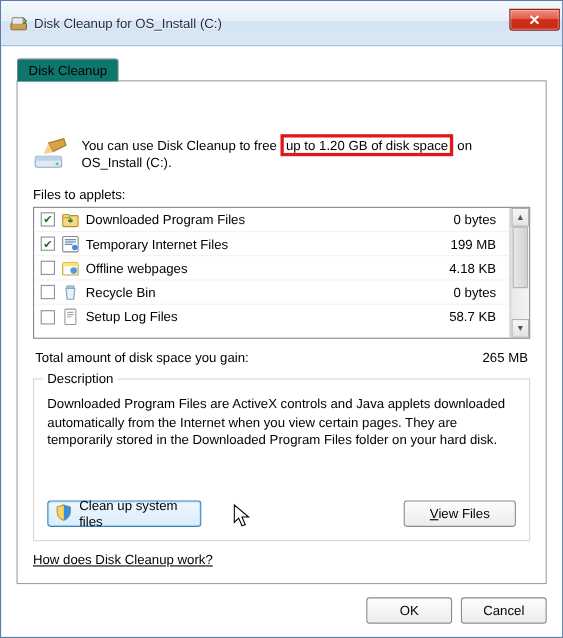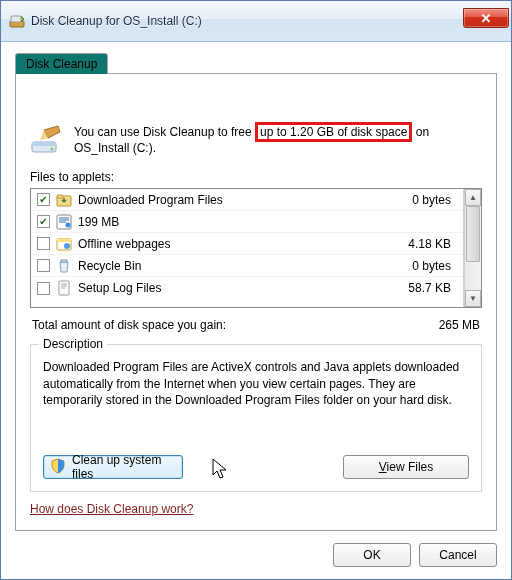--- a/index.html
+++ b/index.html
@@ -178,39 +178,39 @@
     line-height: 1.35;
     min-height: 86px;
   }
   .group-buttons {
     display: flex;
     justify-content: space-between;
     margin-top: 10px;
   }
   .btn {
     height: 24px;
-    width: 126px;
+    width: 102px;
     border: 1px solid #8a8a8a;
     border-radius: 3px;
     background: linear-gradient(to bottom, #fdfdfd, #ececec);
     display: inline-flex;
     align-items: center;
     justify-content: center;
     gap: 6px;
     font-size: 12px;
     padding: 0 6px;
   }
   .btn.hover {
     border-color: #3c7fb1;
     background: linear-gradient(to bottom, #eef7fe, #d9eefc);
     box-shadow: inset 0 0 0 1px #bfe4fa;
     width: 140px;
   }
   .link {
-    color: #7f1d1d;
+    color: #000000;
     text-decoration: underline;
     cursor: pointer;
   }
   .dialog-buttons {
     display: flex;
     justify-content: flex-end;
     gap: 8px;
     margin-top: 12px;
   }
   .dialog-buttons .btn { width: 78px; }
@@ -275,20 +275,21 @@
             <span class="row-name">Downloaded Program Files</span>
             <span class="row-size">0 bytes</span>
           </div>
           <div class="list-row">
             <span class="cb">✔</span>
             <span class="row-icon"><svg viewBox="0 0 16 16">
                   <rect x="1" y="1" width="14" height="14" rx="1" fill="#fff" stroke="#888"></rect>
                   <path d="M3 4h10M3 6h10M3 8h7" stroke="#3b6ea5"></path>
                   <circle cx="12" cy="11" r="2.5" fill="#3b8de3"></circle>
                 </svg></span>
+            <span class="row-name">Temporary Internet Files</span>
             <span class="row-size">199 MB</span>
           </div>
           <div class="list-row">
             <span class="cb"></span>
             <span class="row-icon"><svg viewBox="0 0 16 16">
                   <rect x="1" y="3" width="14" height="11" rx="1" fill="#fff" stroke="#c9a227"></rect>
                   <rect x="1" y="3" width="14" height="3" fill="#ffe27a"></rect>
                   <circle cx="11" cy="10" r="3" fill="#4d9de0"></circle>
                 </svg></span>
             <span class="row-name">Offline webpages</span>

